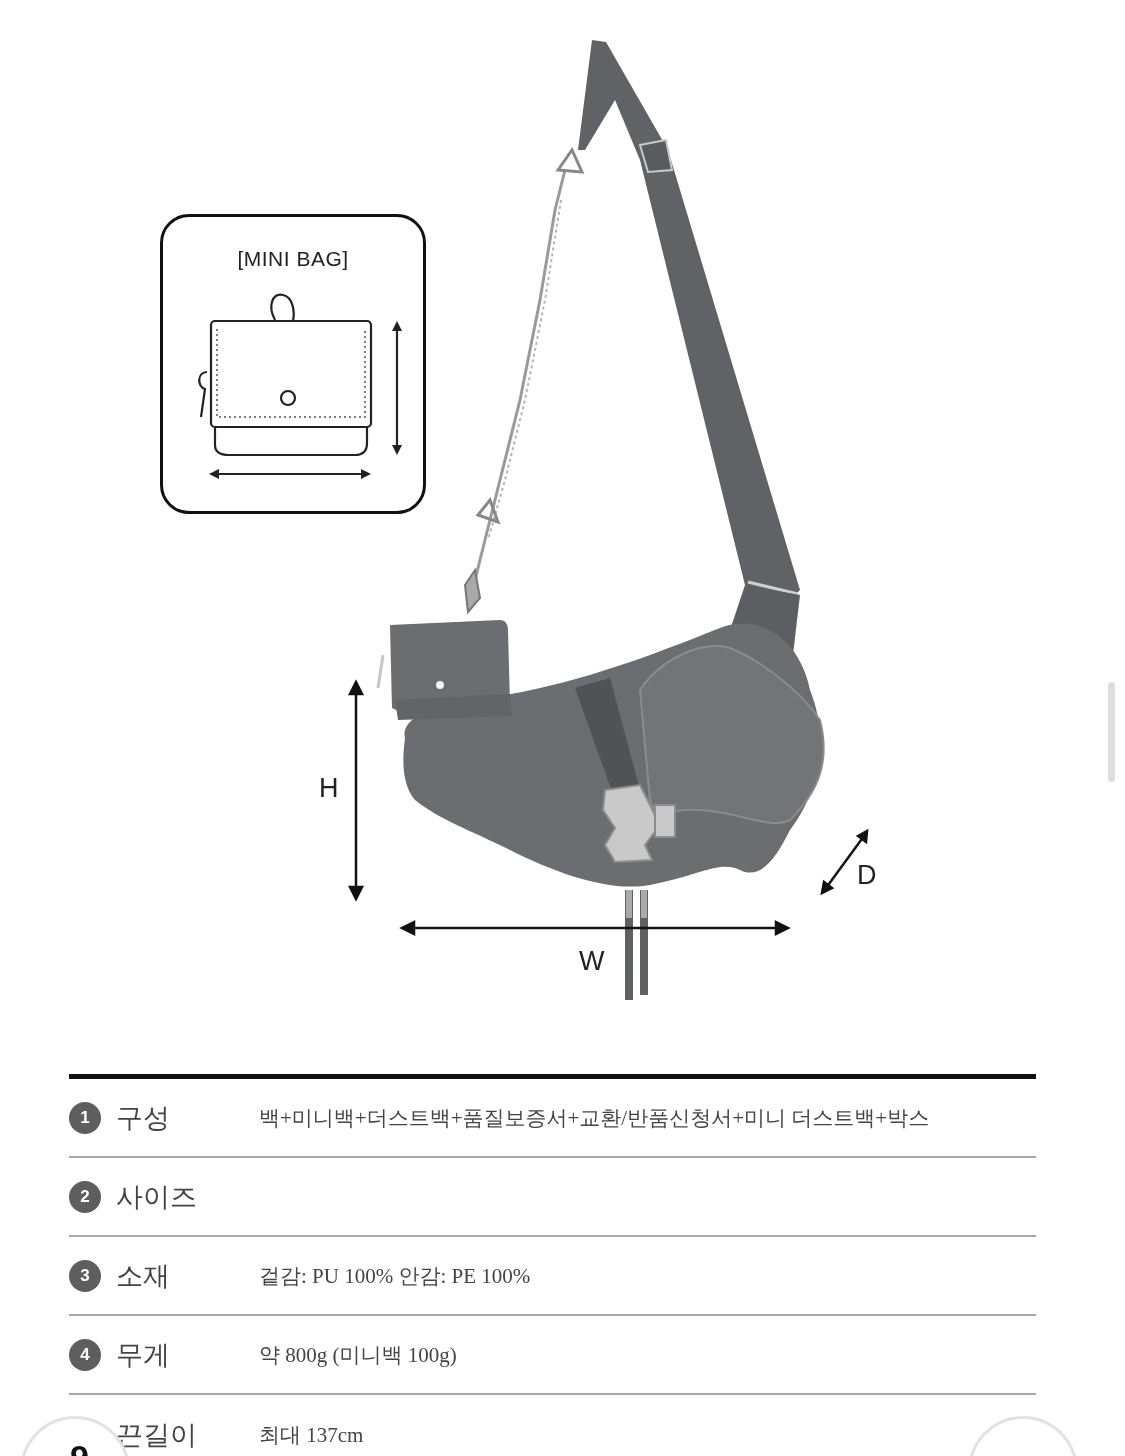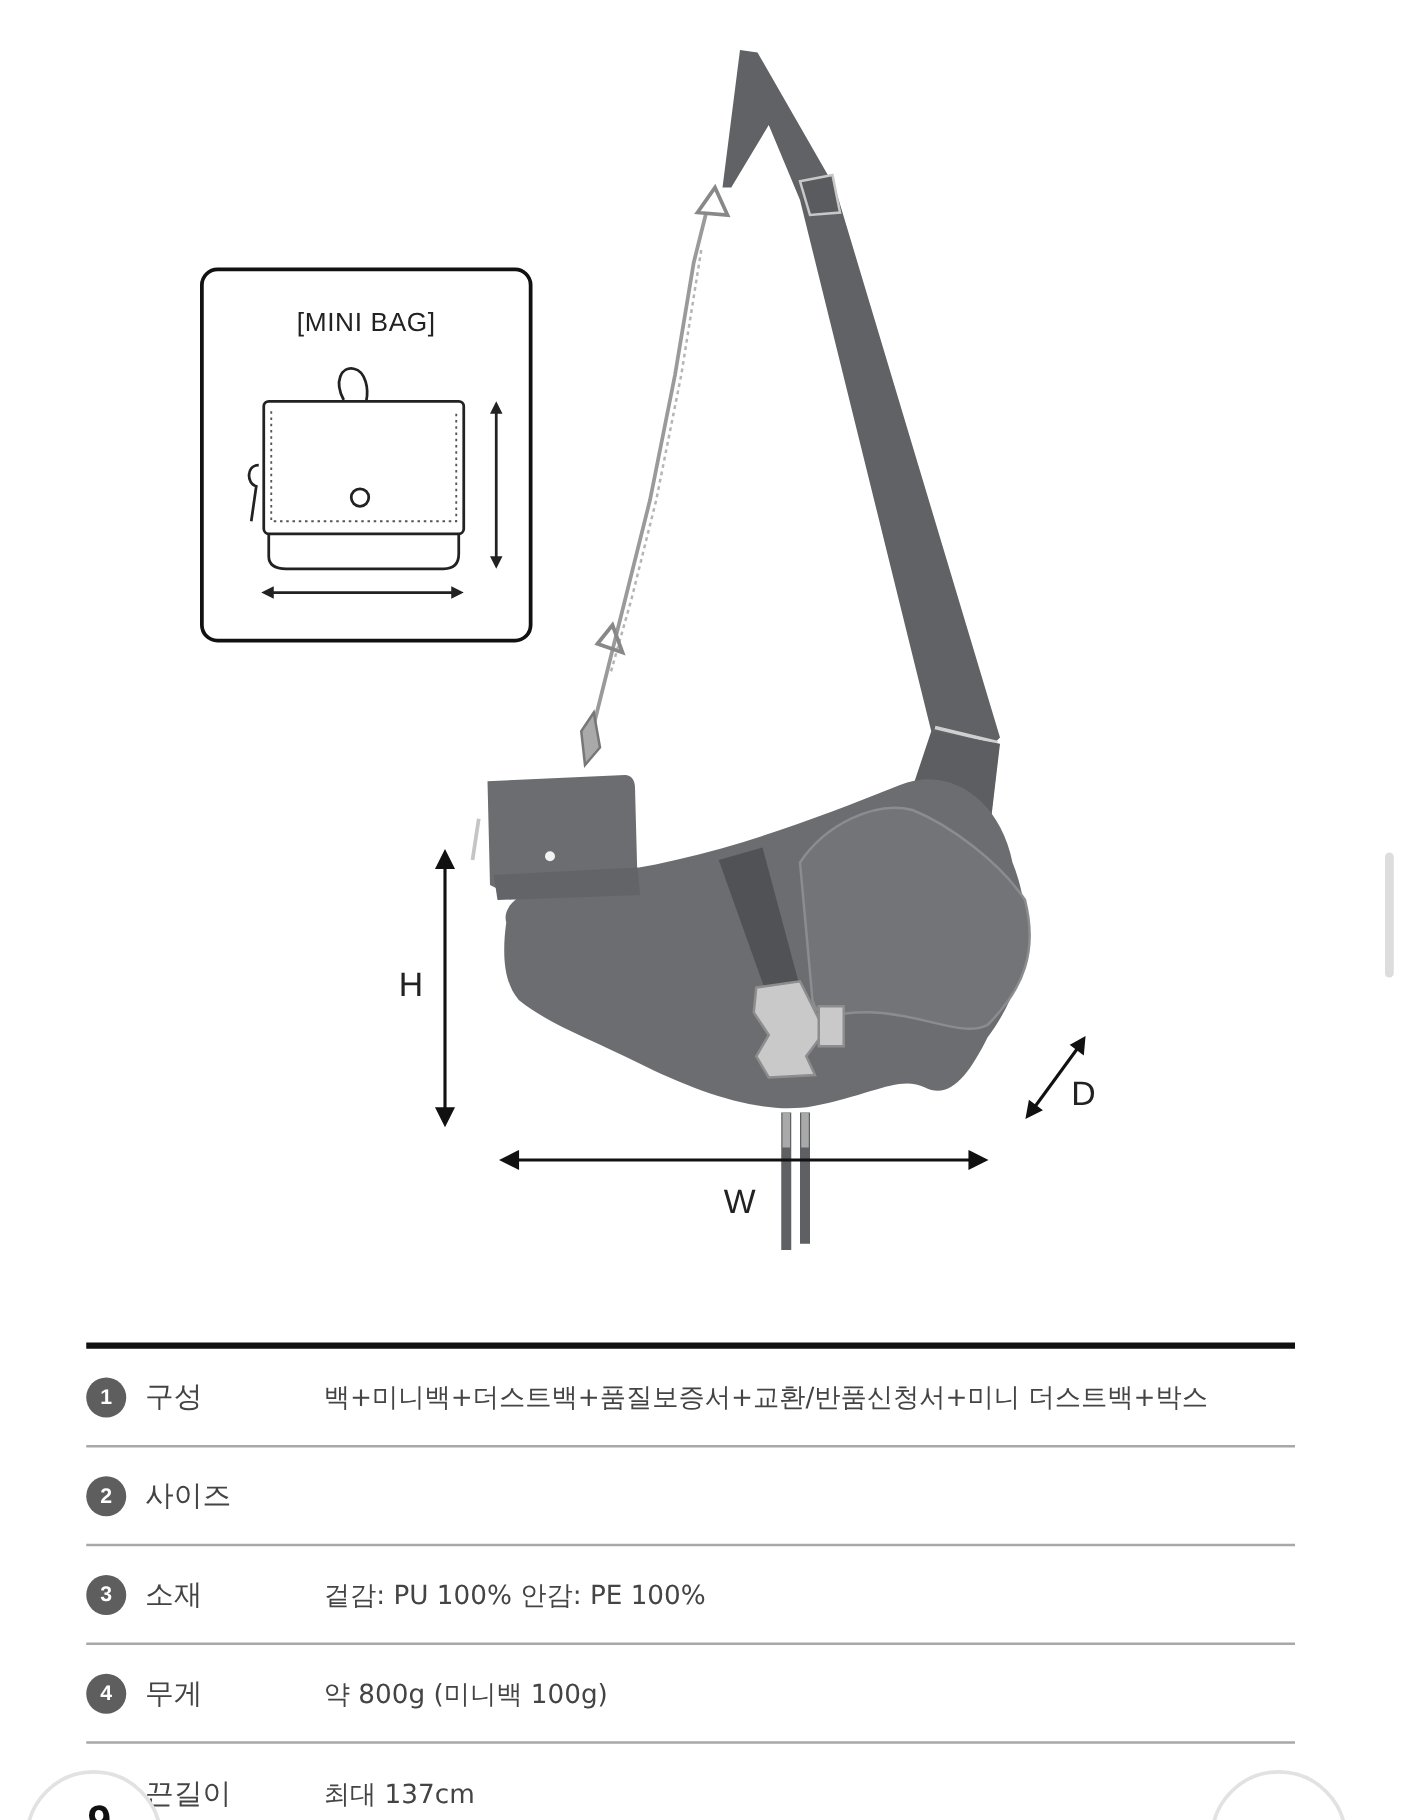--- a/index.html
+++ b/index.html
@@ -3,21 +3,21 @@
   <meta charset="utf-8">
   <style>
     * { box-sizing: border-box; margin: 0; padding: 0; }
     html, body { width: 1125px; height: 1456px; overflow: hidden; background: #ffffff; }
     body { position: relative; font-family: "DejaVu Sans", "Liberation Sans", sans-serif; color: #333; }
 
     .illustration { position: absolute; left: 0; top: 0; width: 1125px; height: 1040px; }
 
     .mini-box {
       position: absolute; left: 160px; top: 214px; width: 266px; height: 300px;
-      border: 3px solid #111; border-radius: 14px; background: #fff;
+      border: 3px solid #111; border-radius: 29px; background: #fff;
     }
     .mini-title {
       position: absolute; left: 0; right: 0; top: 30px; text-align: center;
       font-family: "Liberation Sans", sans-serif; font-size: 21px; color: #222; letter-spacing: 0.5px;
     }
 
     .dim-label {
       position: absolute; font-family: "Liberation Sans", sans-serif; font-size: 27px; color: #222;
     }
 
@@ -30,24 +30,24 @@
       display: flex; align-items: center;
     }
     .spec-row.last { border-bottom: none; }
     .badge {
       position: absolute; left: 0; width: 32px; height: 32px; border-radius: 50%;
       background: #5e5e5e; color: #fff; font-size: 17px; font-weight: bold;
       display: flex; align-items: center; justify-content: center;
       font-family: "Liberation Sans", sans-serif;
     }
     .spec-label {
-      position: absolute; left: 47px; font-size: 23px; color: #444;
+      position: absolute; left: 47px; font-size: 27px; color: #444;
     }
     .spec-value {
-      position: absolute; left: 190px; font-size: 21px; color: #444; white-space: nowrap;
+      position: absolute; left: 190px; font-size: 21px; color: #444; white-space: nowrap; font-family: Liberation Serif, serif;
     }
 
     .scrollbar {
       position: absolute; left: 1108px; top: 682px; width: 7px; height: 100px;
       background: #dddddd; border-radius: 4px;
     }
 
     .nav-circle {
       position: absolute; width: 110px; height: 110px; border-radius: 50%;
       border: 3px solid #e2e2e2; background: rgba(255,255,255,0.85);

